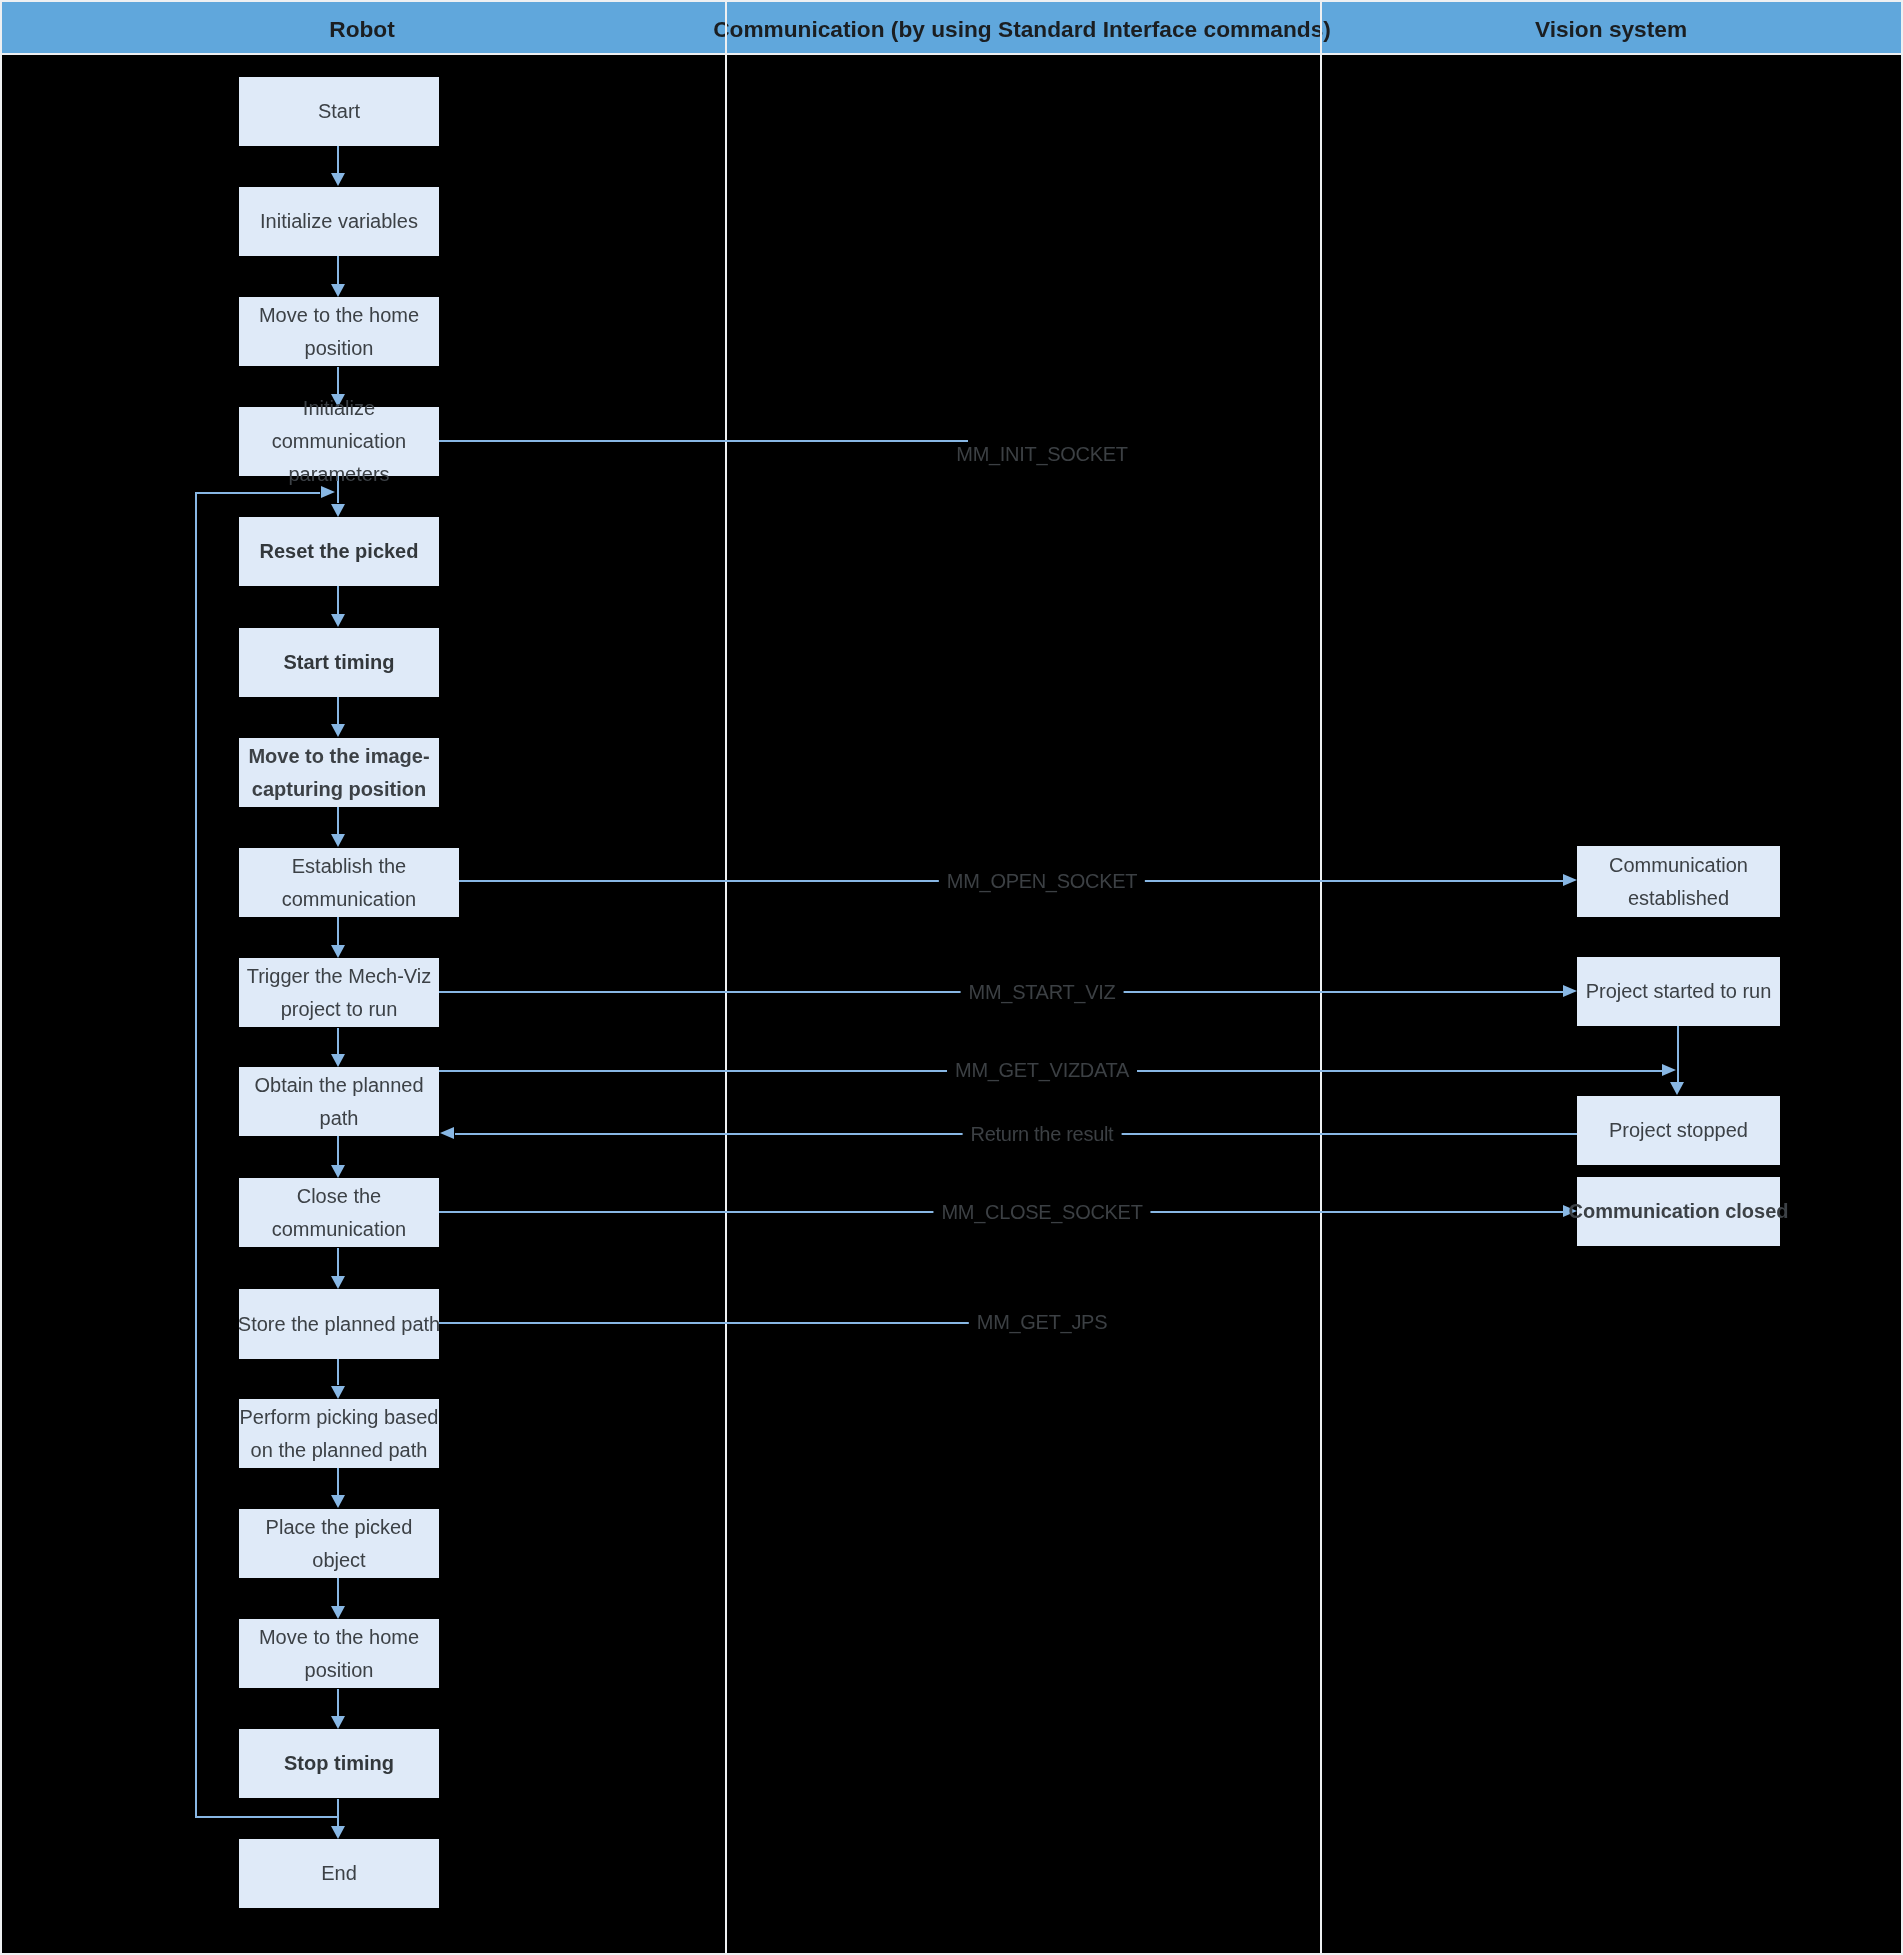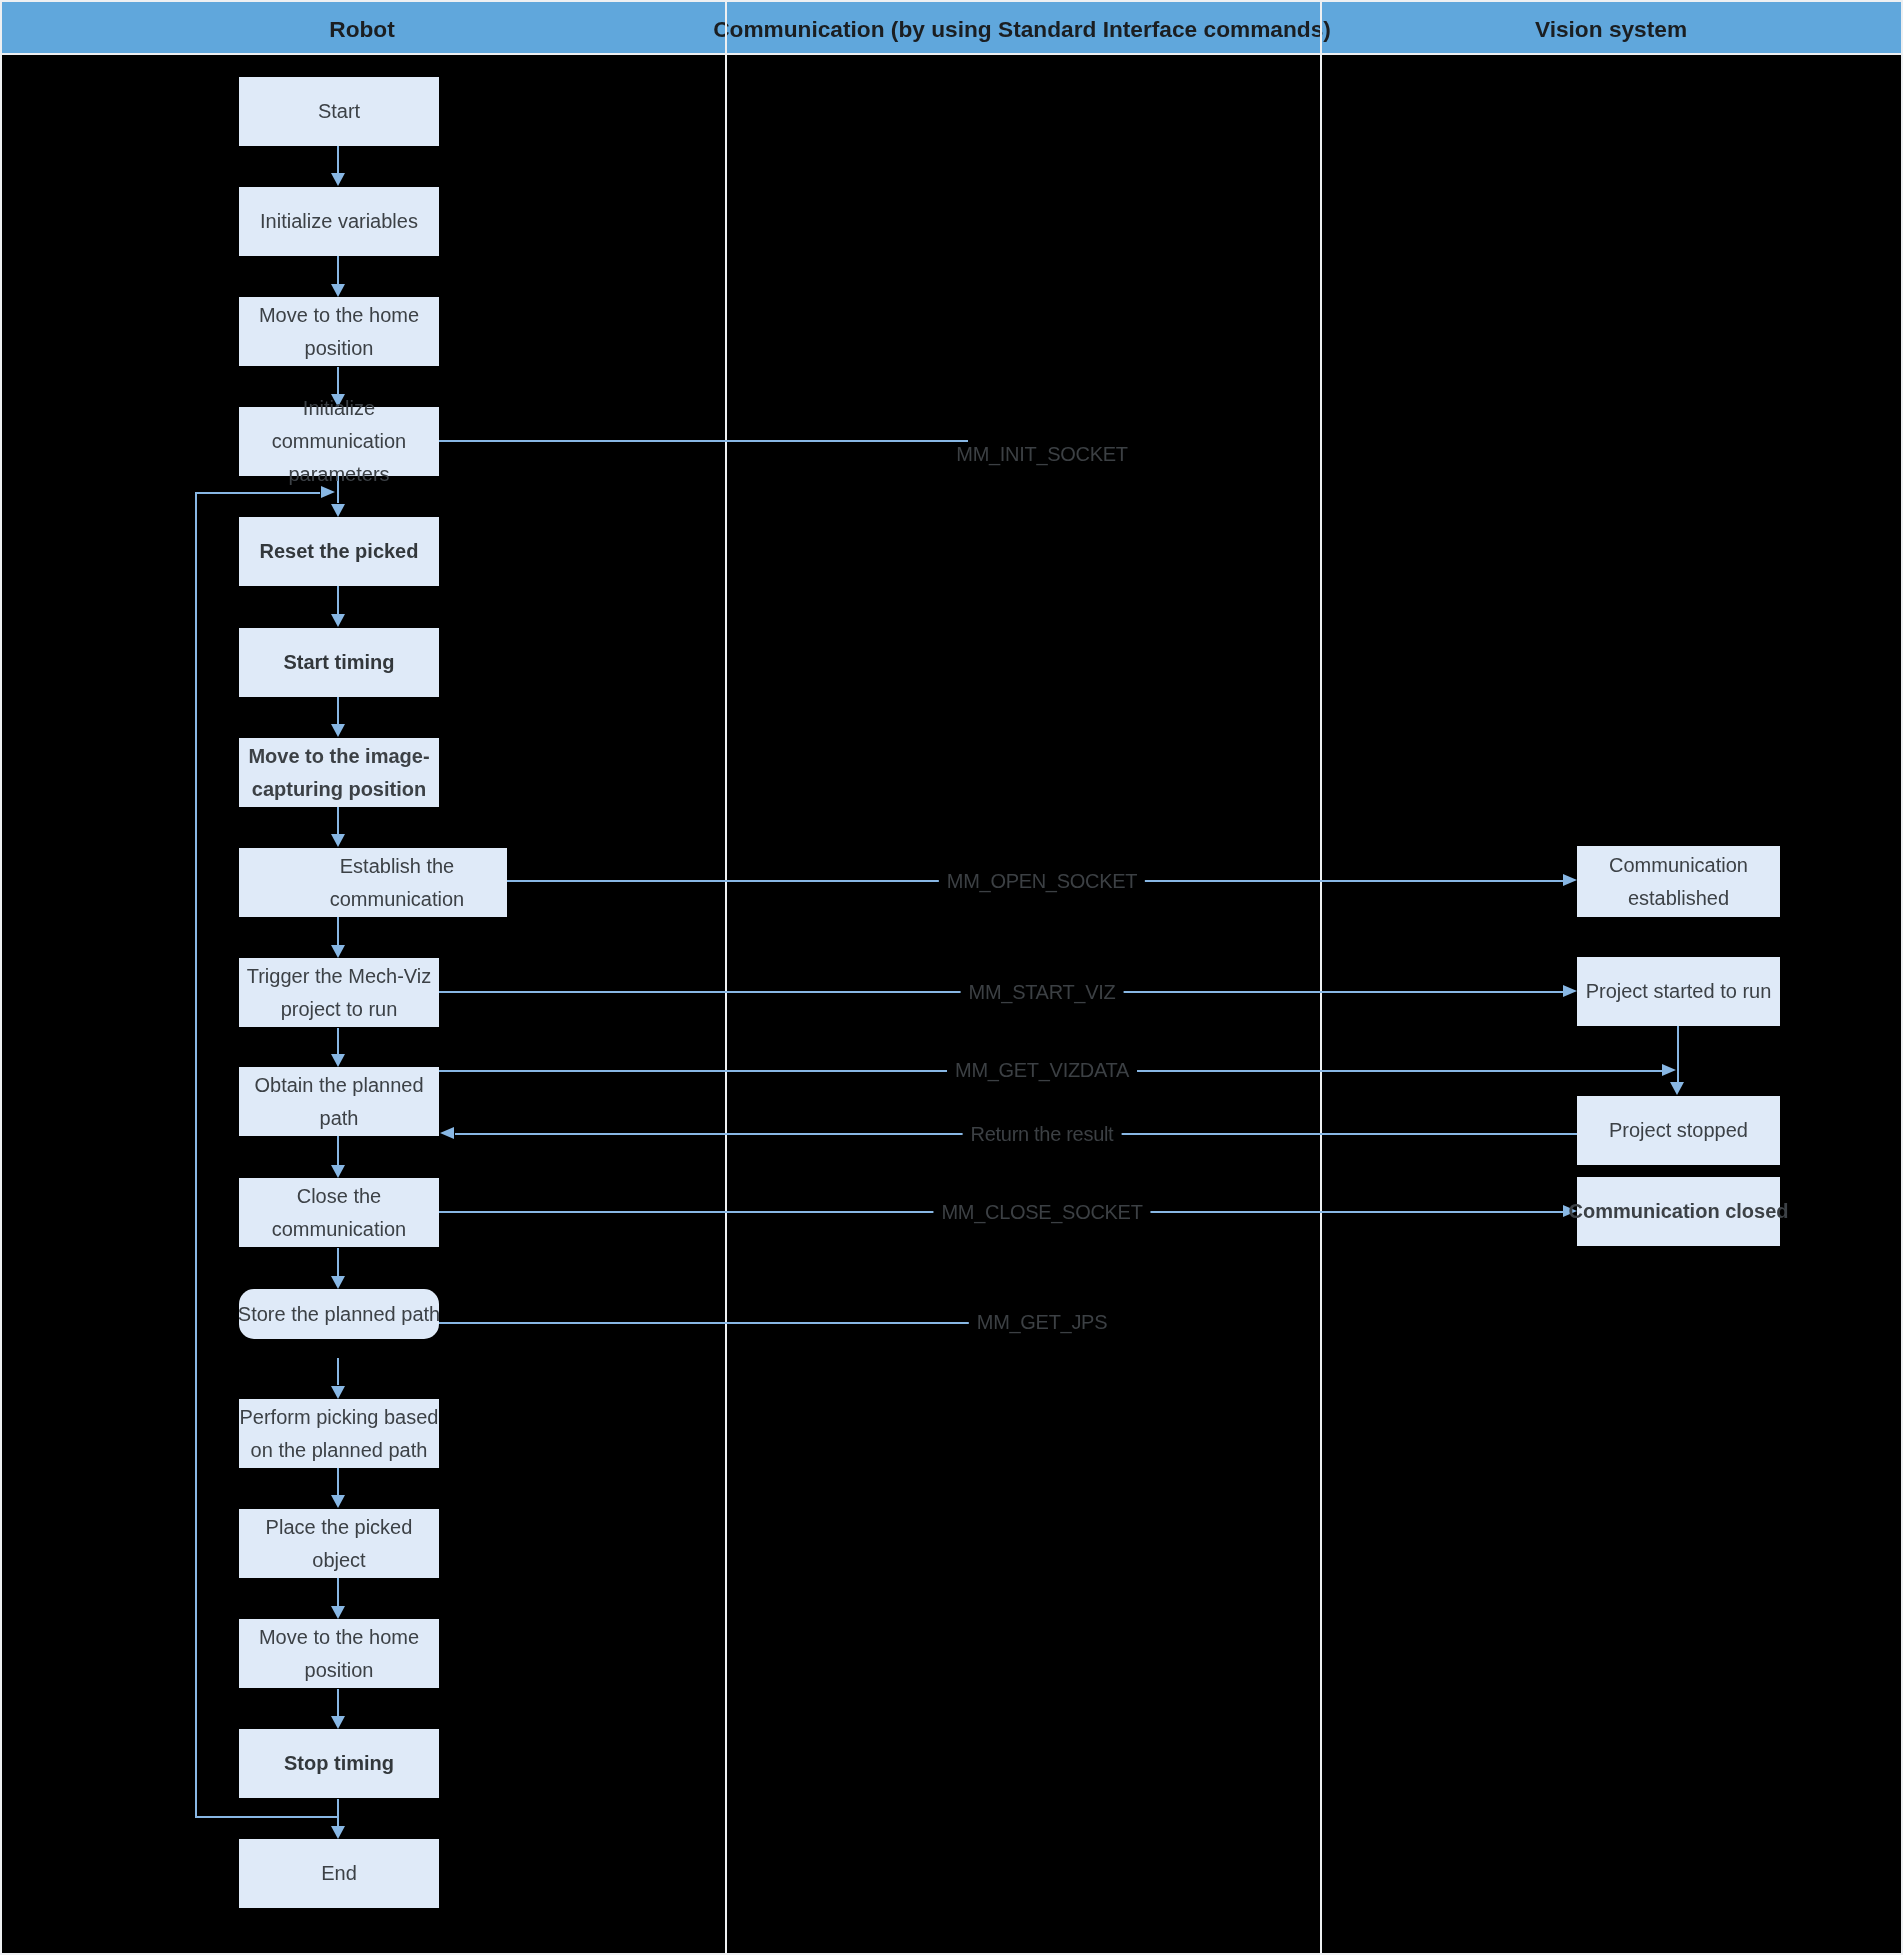--- a/index.html
+++ b/index.html
@@ -119,29 +119,29 @@
       <div class="flow-node" style="left: 237px; top: 185px; width: 200px; height: 69px;">Initialize variables</div>
       <div class="flow-node" style="left: 237px; top: 295px; width: 200px; height: 69px;">Move to the home
 position</div>
       <div class="flow-node" style="left: 237px; top: 405px; width: 200px; height: 69px;">Initialize
 communication
 parameters</div>
       <div class="flow-node bold" style="left: 237px; top: 515px; width: 200px; height: 69px;">Reset the picked</div>
       <div class="flow-node bold" style="left: 237px; top: 626px; width: 200px; height: 69px;">Start timing</div>
       <div class="flow-node" style="left: 237px; top: 736px; width: 200px; height: 69px; font-weight: bold;">Move to the image-
 capturing position</div>
-      <div class="flow-node" style="left: 237px; top: 846px; width: 220px; height: 69px; padding-left: 48px;">Establish the
+      <div class="flow-node" style="left: 237px; top: 846px; width: 220px; height: 69px;">Establish the
 communication</div>
       <div class="flow-node" style="left: 237px; top: 956px; width: 200px; height: 69px;">Trigger the Mech-Viz
 project to run</div>
       <div class="flow-node" style="left: 237px; top: 1065px; width: 200px; height: 69px;">Obtain the planned
 path</div>
       <div class="flow-node" style="left: 237px; top: 1176px; width: 200px; height: 69px;">Close the
 communication</div>
-      <div class="flow-node" style="left: 237px; top: 1287px; width: 200px; height: 50px; border-radius: 15px;">Store the planned path</div>
+      <div class="flow-node" style="left: 237px; top: 1287px; width: 200px; height: 70px;">Store the planned path</div>
       <div class="flow-node" style="left: 237px; top: 1397px; width: 200px; height: 69px;">Perform picking based
 on the planned path</div>
       <div class="flow-node" style="left: 237px; top: 1507px; width: 200px; height: 69px;">Place the picked
 object</div>
       <div class="flow-node" style="left: 237px; top: 1617px; width: 200px; height: 69px;">Move to the home
 position</div>
       <div class="flow-node bold" style="left: 237px; top: 1727px; width: 200px; height: 69px;">Stop timing</div>
       <div class="flow-node" style="left: 237px; top: 1837px; width: 200px; height: 69px;">End</div>
       <div class="cmd-label" style="left: 1040px; top: 439px; margin-top: 13px;">MM_INIT_SOCKET</div>
       <div class="cmd-label" style="left: 1040px; top: 879px;">MM_OPEN_SOCKET</div>

